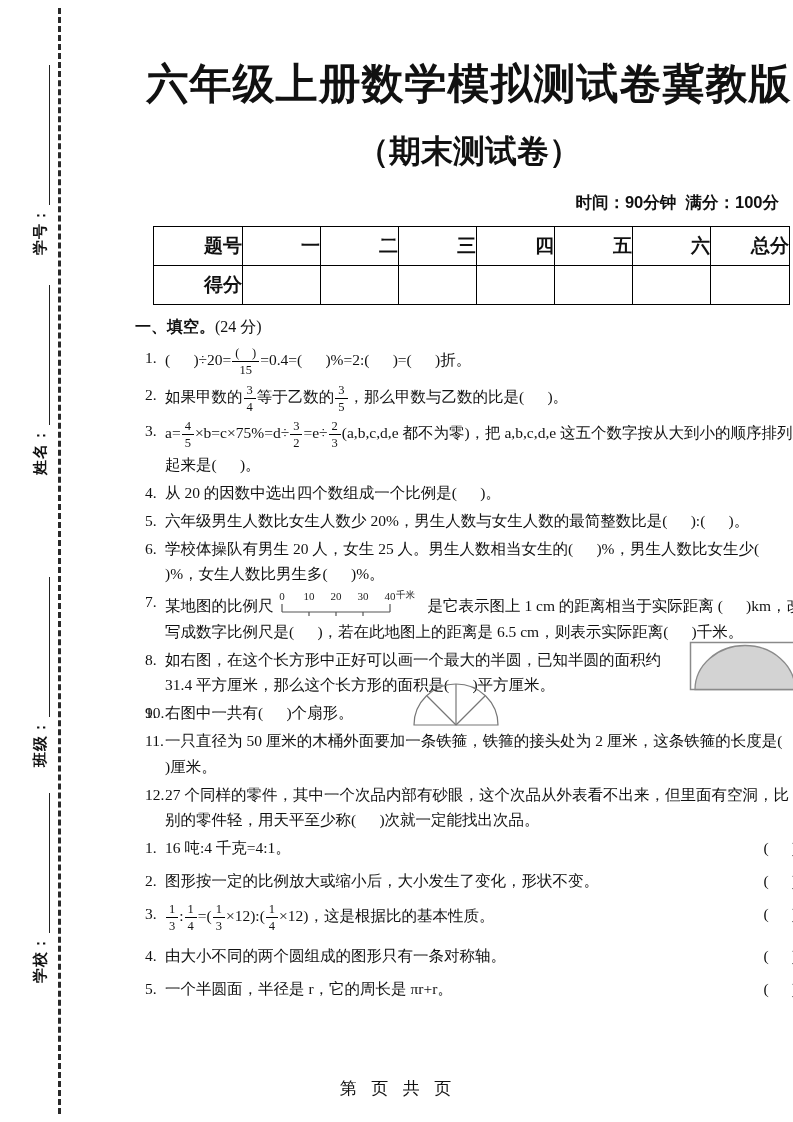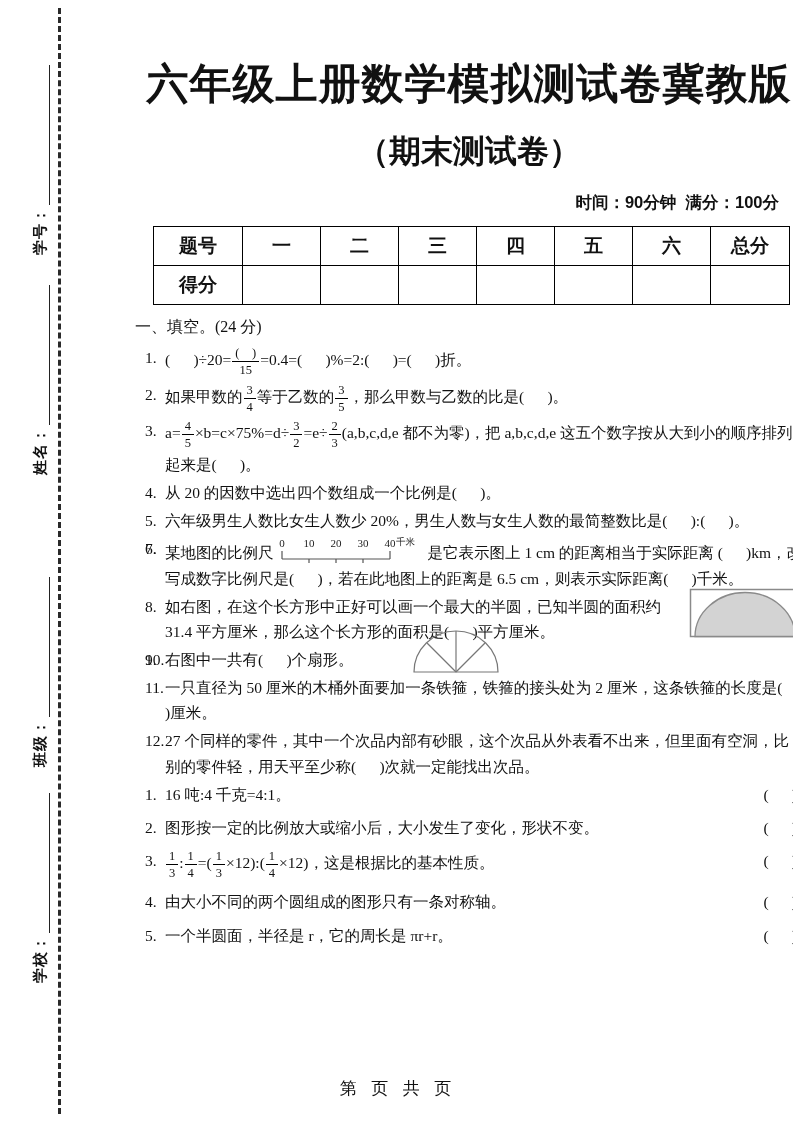--- a/index.html
+++ b/index.html
@@ -13,26 +13,26 @@
   
   .content{position:absolute;left:95px;width:668px;top:16px;margin-left:40px;}
   h1{margin:40px 0 0;text-align:center;font-size:42px;font-weight:900;letter-spacing:1px;
      font-family:"Liberation Sans","DejaVu Sans",sans-serif;}
   h2{margin:18px 0 0;text-align:center;font-size:32px;font-weight:900;
      font-family:"Liberation Sans","DejaVu Sans",sans-serif;}
   .exam-info{margin-top:18px;padding-right:24px;text-align:right;font-size:16.5px;font-weight:bold;
      white-space:pre;font-family:"Liberation Sans","DejaVu Sans",sans-serif;}
   
   table.score{border-collapse:collapse;margin:12px 0 0 18px;table-layout:fixed;}
-  table.score th,table.score td{border:1.6px solid #000;height:38px;text-align:center;
+  table.score th,table.score td{border:1.6px solid #000;height:38px;text-align:right;
      font-size:19px;font-weight:bold;padding:0;}
   table.score .c0{width:88px;} table.score .cm{width:77px;} table.score .cl{width:78px;border-radius:18px;}
   
   .sec-heading{margin:12px 0 7px;font-size:16px;}
-  .sec-bold{font-weight:normal;}
+  .sec-bold{font-weight:bold;}
   .sec-score{font-weight:normal;}
   .qlist{margin-top:2px;}
   .q{position:relative;padding-left:30px;margin-bottom:3px;line-height:1.62;font-size:15.5px;}
   .qnum{position:absolute;left:10px;}
   .seg{white-space:pre-wrap;}
   .q8{padding-right:138px;}
   .qlist-judg .q{margin-bottom:8px;padding-right:72px;}
   .qanswer{position:absolute;right:6px;top:0;white-space:pre;}
   
   .frac{display:inline-block;vertical-align:middle;text-align:center;font-size:12.5px;
@@ -106,21 +106,21 @@
 
     <div class="sec-heading">
       <span class="sec-bold">一、填空。</span><span class="sec-score">(24 分)</span>
     </div>
     <div class="qlist">
         <div class="q"><span class="qnum">1.</span><span class="qbody"><span class="seg">(      )÷20=</span><span class="frac"><span class="fn">(    )</span><span class="fd">15</span></span><span class="seg">=0.4=(      )%=2:(      )=(      )折。</span></span></div>
         <div class="q"><span class="qnum">2.</span><span class="qbody"><span class="seg">如果甲数的</span><span class="frac"><span class="fn">3</span><span class="fd">4</span></span><span class="seg">等于乙数的</span><span class="frac"><span class="fn">3</span><span class="fd">5</span></span><span class="seg">，那么甲数与乙数的比是(      )。</span></span></div>
         <div class="q"><span class="qnum">3.</span><span class="qbody"><span class="seg">a=</span><span class="frac"><span class="fn">4</span><span class="fd">5</span></span><span class="seg">×b=c×75%=d÷</span><span class="frac"><span class="fn">3</span><span class="fd">2</span></span><span class="seg">=e÷</span><span class="frac"><span class="fn">2</span><span class="fd">3</span></span><span class="seg">(a,b,c,d,e 都不为零)，把 a,b,c,d,e 这五个数字按从大到小的顺序排列起来是(      )。</span></span></div>
         <div class="q"><span class="qnum">4.</span><span class="qbody"><span class="seg">从 20 的因数中选出四个数组成一个比例是(      )。</span></span></div>
         <div class="q"><span class="qnum">5.</span><span class="qbody"><span class="seg">六年级男生人数比女生人数少 20%，男生人数与女生人数的最简整数比是(      ):(      )。</span></span></div>
-        <div class="q"><span class="qnum">6.</span></div>
+        <div class="q"><span class="qnum">6.</span><span class="qbody"><span class="seg">学校体操队有男生 20 人，女生 25 人。男生人数相当女生的(      )%，男生人数比女生少(      )%，女生人数比男生多(      )%。</span></span></div>
         <div class="q"><span class="qnum">7.</span><span class="qbody"><span class="seg">某地图的比例尺</span><span class="ruler"><svg width="150" height="30" viewBox="0 0 150 30">
                 <text x="6" y="11" text-anchor="middle">0</text>
                 <text x="33" y="11" text-anchor="middle">10</text>
                 <text x="60" y="11" text-anchor="middle">20</text>
                 <text x="87" y="11" text-anchor="middle">30</text>
                 <text x="114" y="11" text-anchor="middle">40</text>
                 <text class="unit" x="120" y="9">千米</text>
                 <line x1="6" y1="23" x2="114" y2="23"></line>
                 <line x1="6" y1="23" x2="6" y2="15"></line>
                 <line x1="114" y1="23" x2="114" y2="15"></line>

